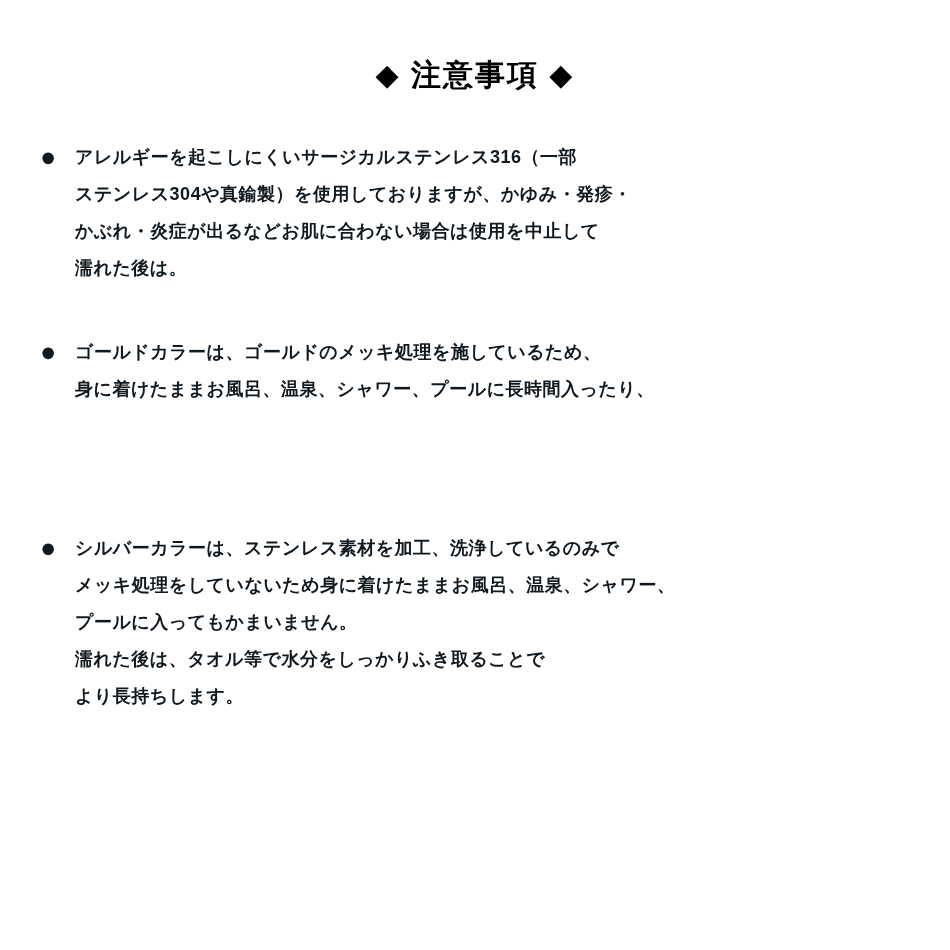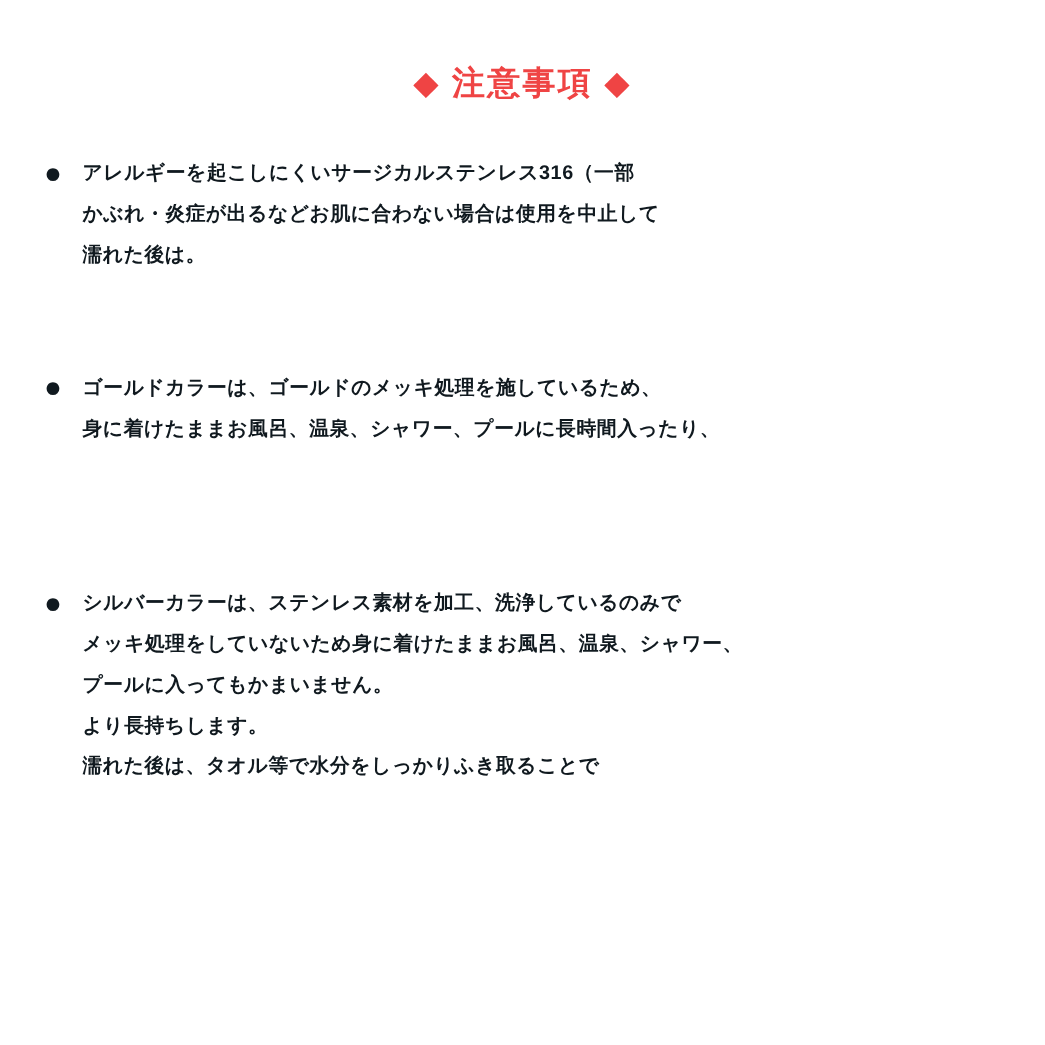--- a/index.html
+++ b/index.html
@@ -21,21 +21,21 @@
   }
   .title {
     position: absolute;
     top: 55px;
     left: 0;
     width: 100%;
     text-align: center;
     font-size: 30px;
     font-weight: 700;
     letter-spacing: 2px;
-    color: #ef4444;
+    color: #000000;
   }
   .note {
     position: absolute;
     left: 40px;
     display: flex;
     align-items: flex-start;
   }
   .note-1 { top: 139px; }
   .note-2 { top: 334px; }
   .note-3 { top: 530px; }
@@ -63,37 +63,38 @@
 <body>
 
 <div class="page">
 
   <div class="title">◆ 注意事項 ◆</div>
 
   <div class="note note-1">
     <span class="bullet">●</span>
     <div class="note-text">
       <div class="line">アレルギーを起こしにくいサージカルステンレス316（一部</div>
+      <div class="line">ステンレス304や真鍮製）を使用しておりますが、かゆみ・発疹・</div>
       <div class="line">かぶれ・炎症が出るなどお肌に合わない場合は使用を中止して</div>
       <div class="line">濡れた後は。</div>
     </div>
   </div>
 
   <div class="note note-2">
     <span class="bullet">●</span>
     <div class="note-text">
       <div class="line">ゴールドカラーは、ゴールドのメッキ処理を施しているため、</div>
       <div class="line">身に着けたままお風呂、温泉、シャワー、プールに長時間入ったり、</div>
     </div>
   </div>
 
   <div class="note note-3">
     <span class="bullet">●</span>
     <div class="note-text">
       <div class="line">シルバーカラーは、ステンレス素材を加工、洗浄しているのみで</div>
       <div class="line">メッキ処理をしていないため身に着けたままお風呂、温泉、シャワー、</div>
       <div class="line">プールに入ってもかまいません。</div>
+      <div class="line">濡れた後は、タオル等で水分をしっかりふき取ることで</div>
       <div class="line">より長持ちします。</div>
-      <div class="line">濡れた後は、タオル等で水分をしっかりふき取ることで</div>
     </div>
   </div>
 
 </div>
 
 </body></html>

